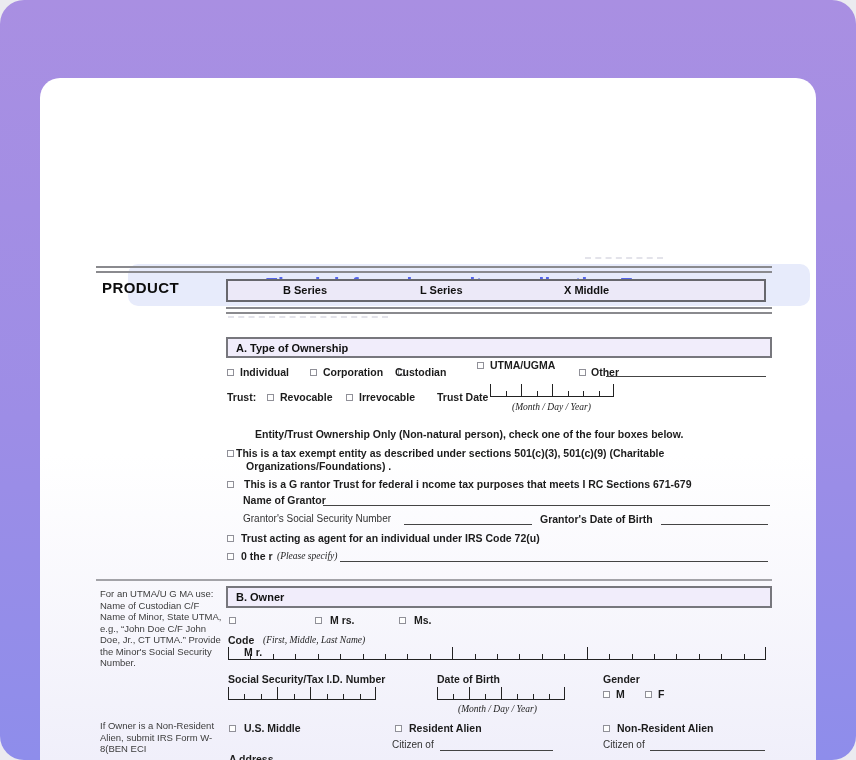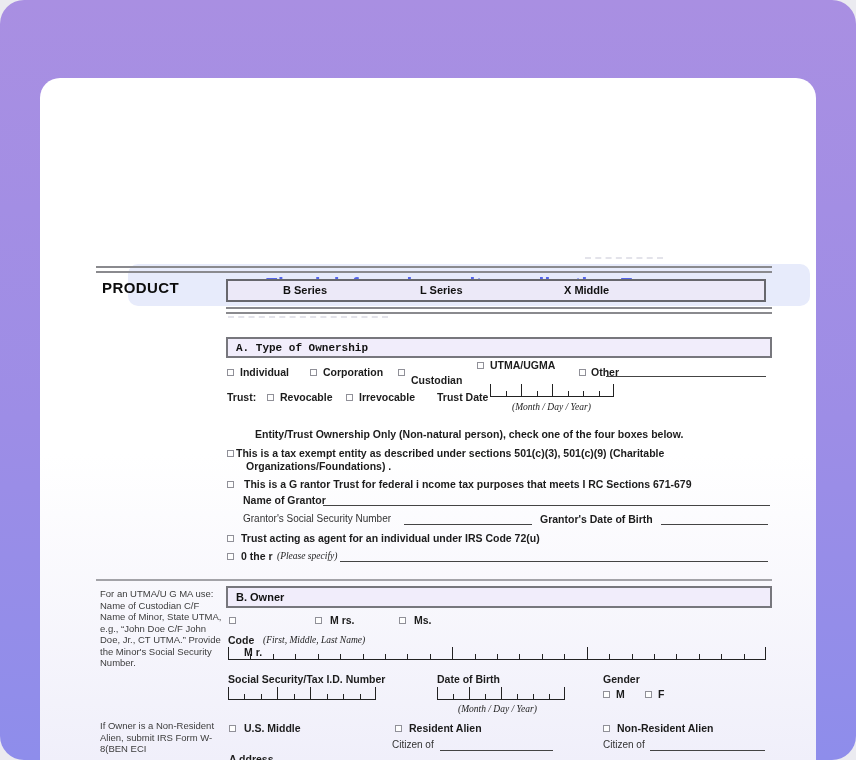--- a/index.html
+++ b/index.html
@@ -48,30 +48,30 @@
     <div class="rule-dbl" style="left:56px;top:188px;width:676px;"></div>
     <div class="product" style="left:62px;top:201px;">PRODUCT</div>
     <div class="pbox" style="left:186px;top:201px;width:540px;height:23px;">
       <span class="opt" style="left:12px;padding-left:43px;">B Series</span>
       <span class="opt" style="left:192px;">L Series</span>
       <span class="opt" style="left:336px;">X Middle</span>
     </div>
     <div class="rule-dbl" style="left:186px;top:229px;width:546px;"></div>
     <div class="artifact" style="left:188px;top:238px;width:160px;"></div>
 
-    <div class="secbox" style="left:186px;top:259px;width:546px;height:21px;font-family:Liberation Mono, monospace;">
+    <div class="secbox" style="left:186px;top:259px;width:546px;height:21px;">
       <span>A. Type of Ownership</span>
     </div>
 
     <span class="cb" style="left:187px;top:291px;"></span>
     <span class="lb" style="left:200px;top:288px;">Individual</span>
     <span class="cb" style="left:270px;top:291px;"></span>
     <span class="lb" style="left:283px;top:288px;">Corporation</span>
     <span class="cb" style="left:358px;top:291px;"></span>
-    <span class="lb" style="left:371px;top:288px;margin-top:8px;">Custodian</span>
+    <span class="lb" style="left:355px;top:288px;">Custodian</span>
     <span class="cb" style="left:437px;top:284px;"></span>
     <span class="lb" style="left:450px;top:281px;">UTMA/UGMA</span>
     <span class="cb" style="left:539px;top:291px;"></span>
     <span class="lb" style="left:551px;top:288px;">Other</span>
     <div class="uline" style="left:566px;top:298px;width:160px;"></div>
 
     <span class="lb" style="left:187px;top:313px;">Trust:</span>
     <span class="cb" style="left:227px;top:316px;"></span>
     <span class="lb" style="left:240px;top:313px;">Revocable</span>
     <span class="cb" style="left:306px;top:316px;"></span>

